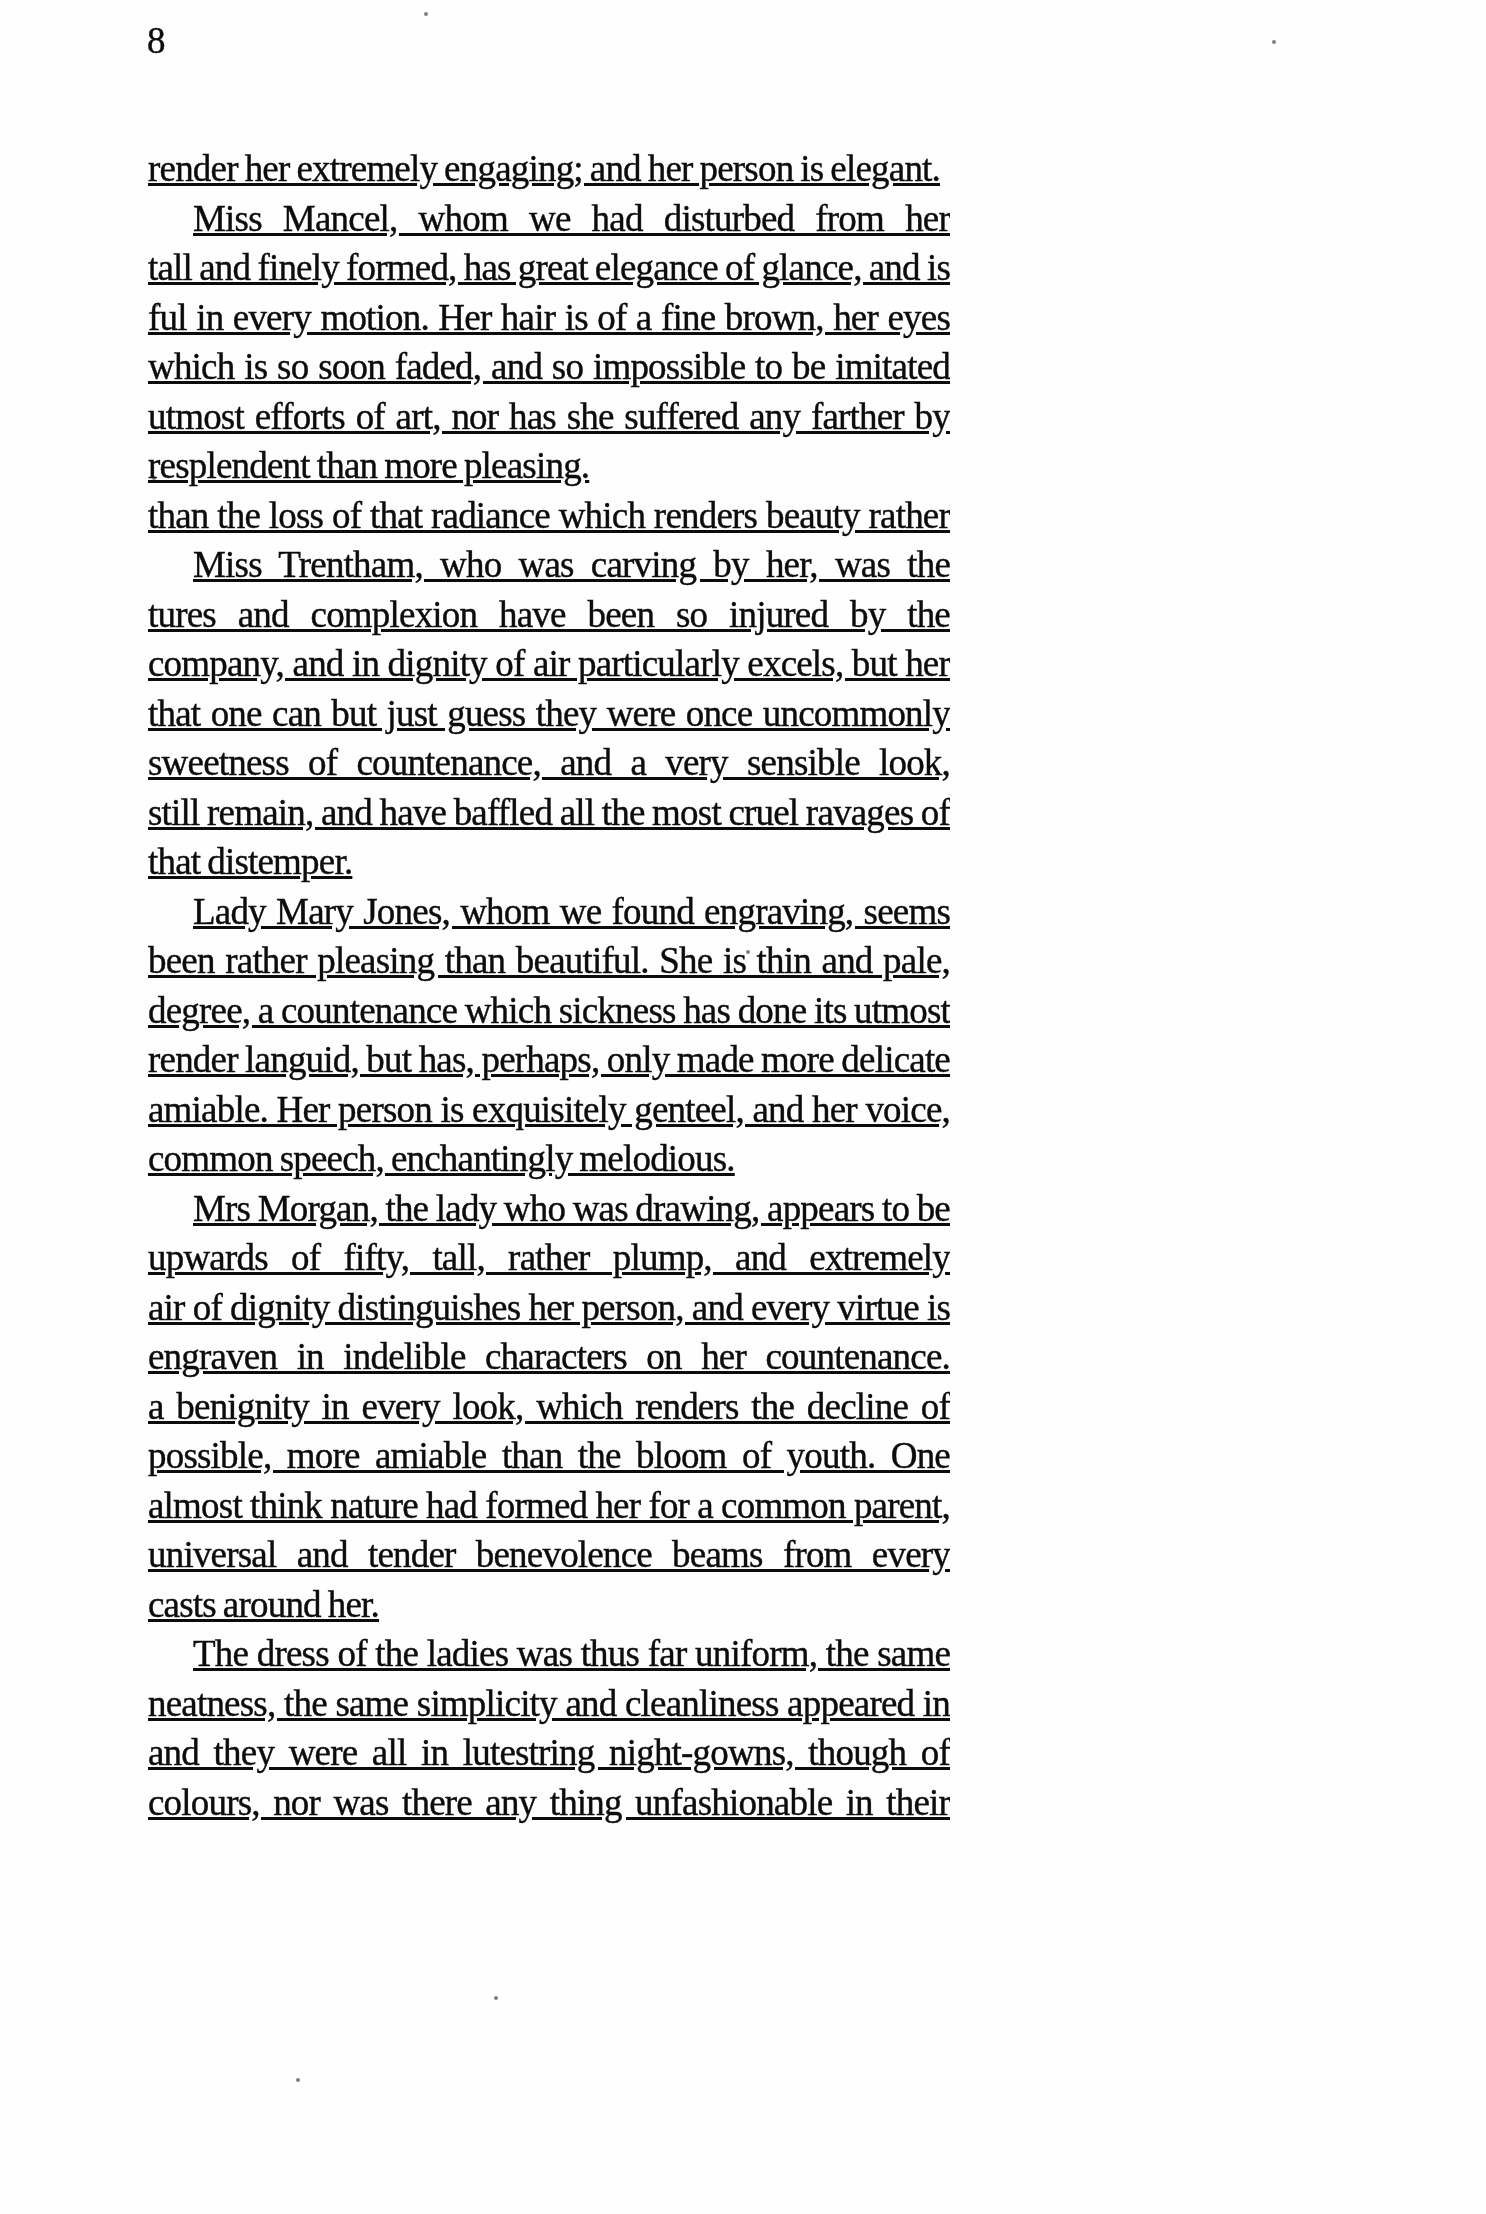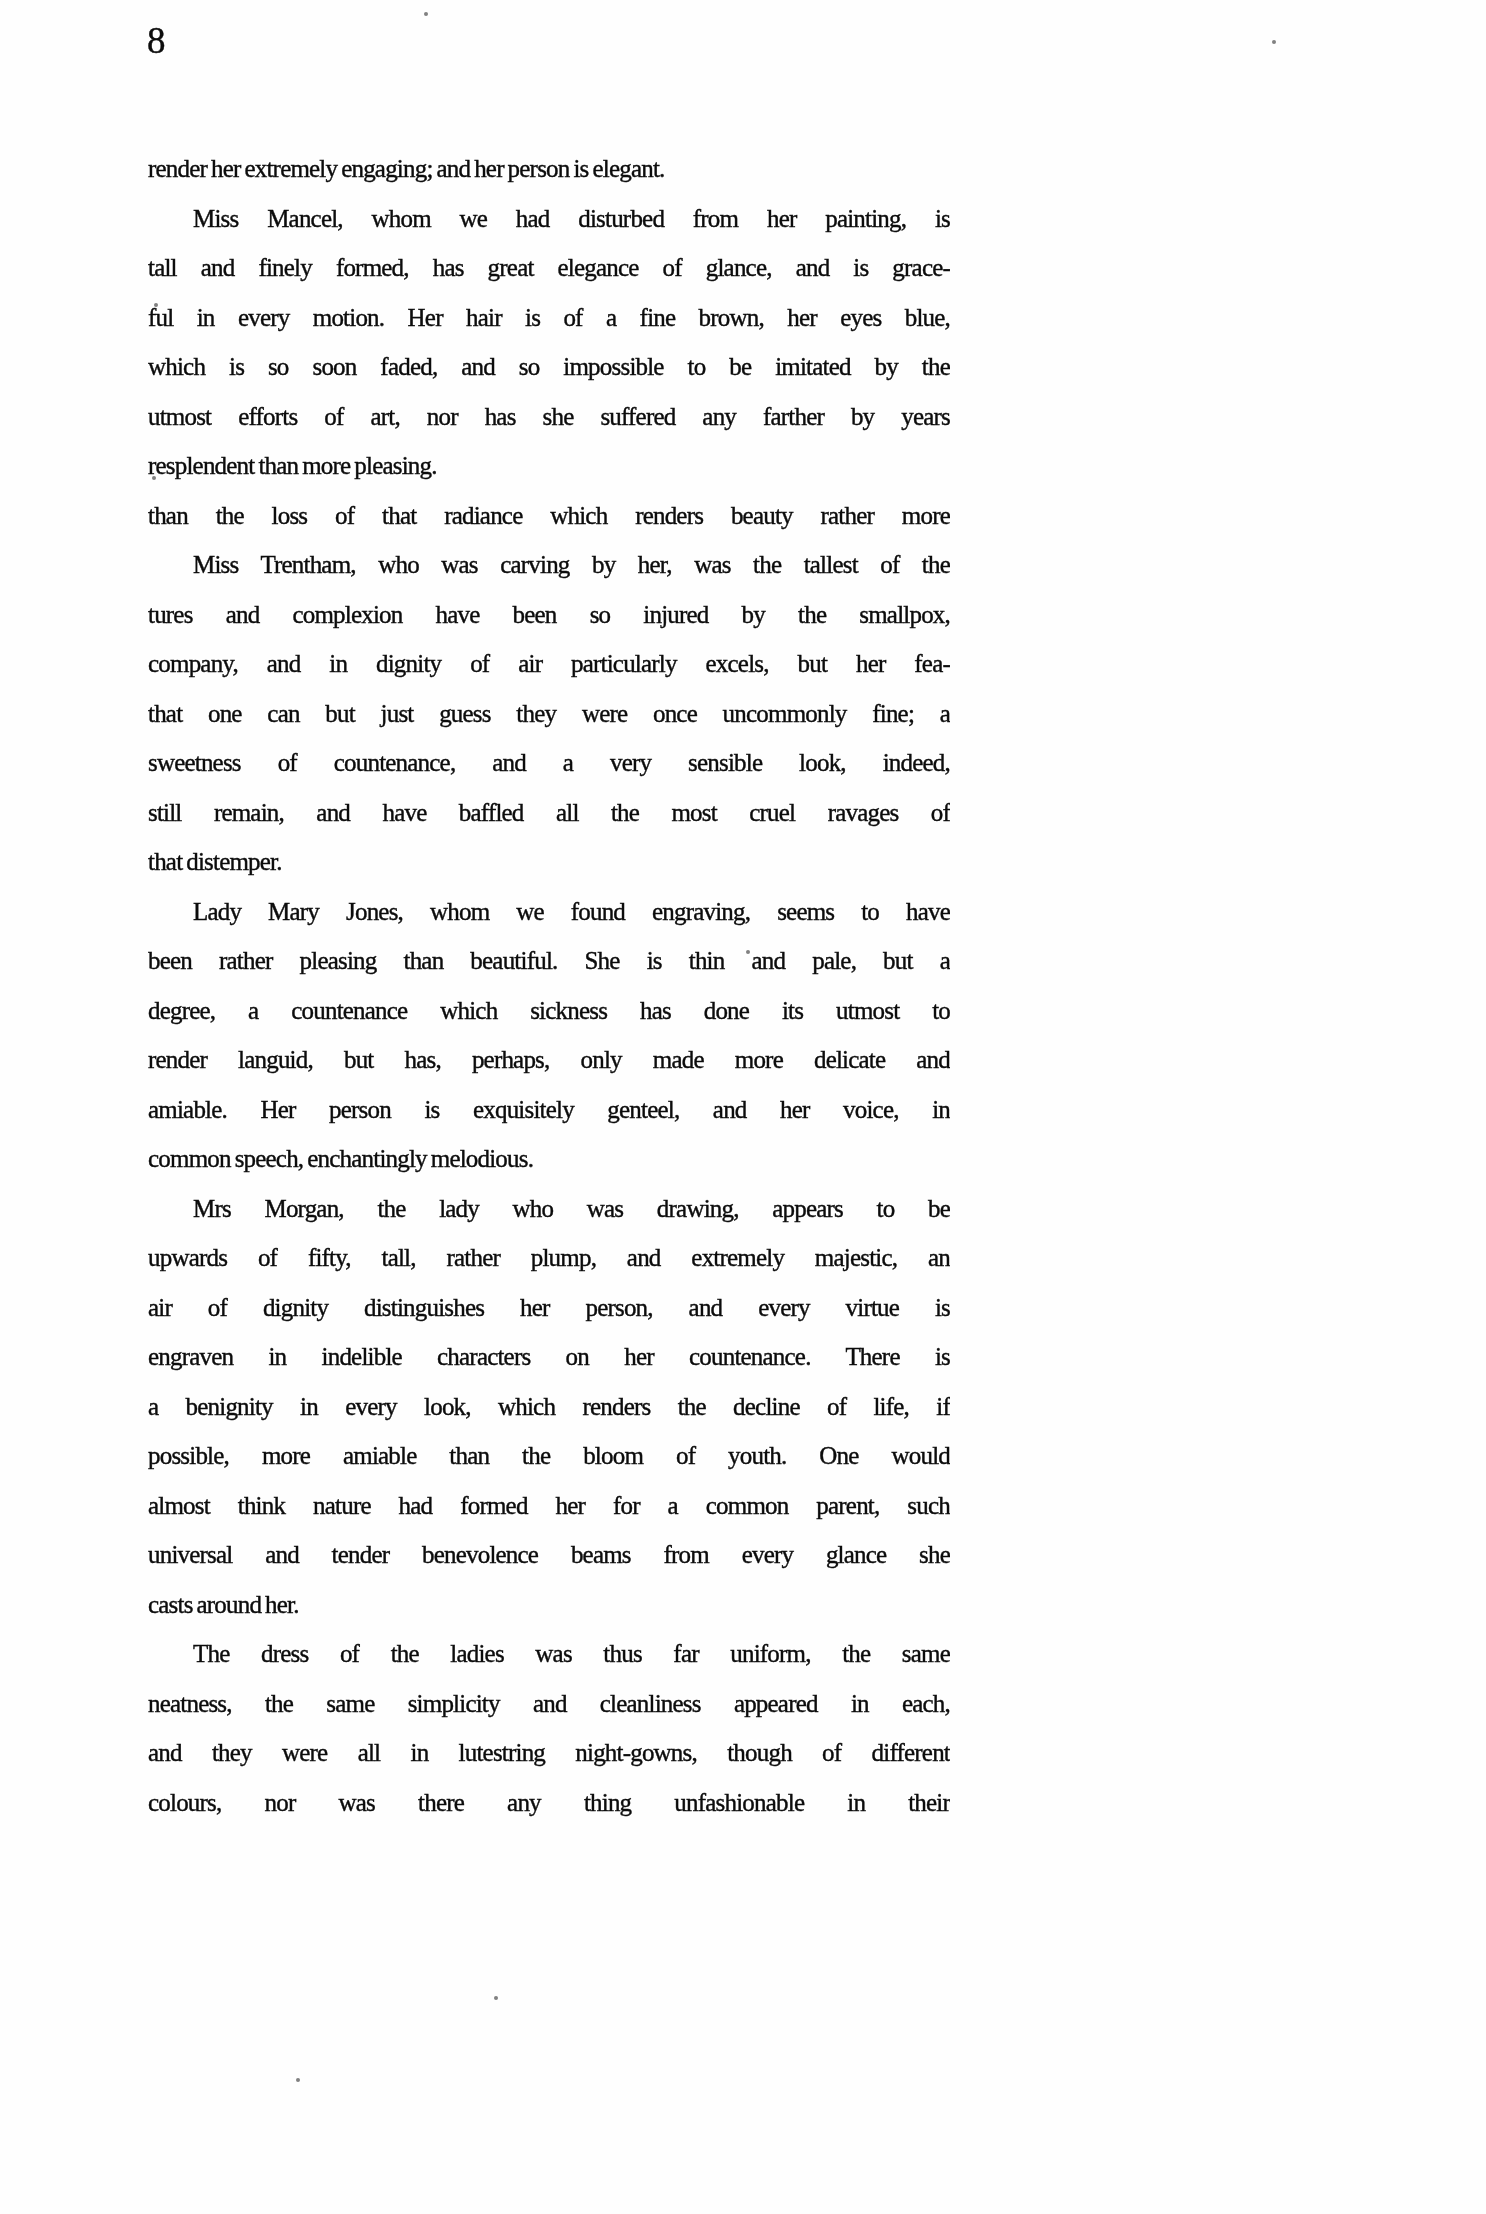--- a/index.html
+++ b/index.html
@@ -27,27 +27,28 @@
   .text-block {
     position: absolute;
     left: 148px;
     top: 144px;
     width: 802px;
   }
   .paragraph { margin: 0; padding: 0; }
   .line {
     height: 49.5px;
     line-height: 49.5px;
-    font-size: 25px;
+    font-size: 37px;
     letter-spacing: -0.8px;
     word-spacing: -1.5px;
     text-align: justify;
     text-align-last: justify;
     overflow: hidden;
     white-space: normal;
+    text-decoration: underline;
   }
   .line.indent { text-indent: 45px; }
   .line.last { text-align-last: left; }
   .speck {
     position: absolute;
     width: 4px;
     height: 4px;
     border-radius: 50%;
     background: #1a1a1a;
     opacity: 0.55;

